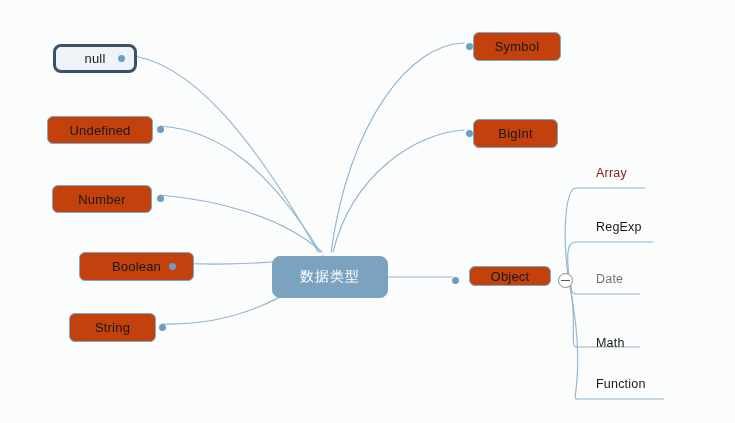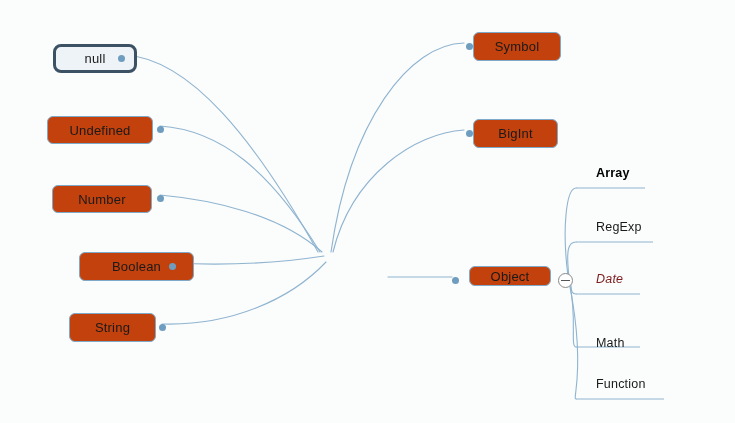--- a/index.html
+++ b/index.html
@@ -145,23 +145,26 @@
       <div class="node" style="left: 473px; top: 119px; width: 85px; height: 29px;">
         <span>BigInt</span>
       </div>
       <div class="dot" style="left: 466px; top: 130px; background: rgb(111, 157, 192);"></div>
       <div class="node" style="left: 469px; top: 266px; width: 82px; height: 20px;">
         <span>Object</span>
       </div>
       <div class="dot" style="left: 452px; top: 277px; background: rgb(111, 157, 192);"></div>
     </div>
   <div id="leaf-layer">
-      <div class="leaf-label" style="left: 596px; top: 166px; color: #000000; font-weight: bold;">Array</div>
+      <div class="leaf-label" style="left: 596px; top: 166px; color: #7f1d1d;">Array</div>
       <div class="leaf-label" style="left: 596px; top: 220px; color: rgb(26, 26, 26);">RegExp</div>
-      <div class="leaf-label" style="left: 596px; top: 272px; color: #7f1d1d; font-style: italic;">Date</div>
+      <div class="leaf-label" style="left: 596px; top: 272px; color: #737373;">Date</div>
       <div class="leaf-label" style="left: 596px; top: 336px; color: rgb(26, 26, 26);">Math</div>
       <div class="leaf-label" style="left: 596px; top: 377px; color: rgb(26, 26, 26);">Function</div>
     </div>
 
+  <div class="node root" id="root-node" style="left: 272px; top: 256px; width: 116px; height: 42px; background: rgb(123, 163, 192); border-color: rgb(123, 163, 192); color: rgb(255, 255, 255);">
+    <span>数据类型</span>
+  </div>
 
   <div class="collapse-btn" id="collapse-button" style="left: 558px; top: 273px;"></div>
 
 </div>
 
 </body></html>

